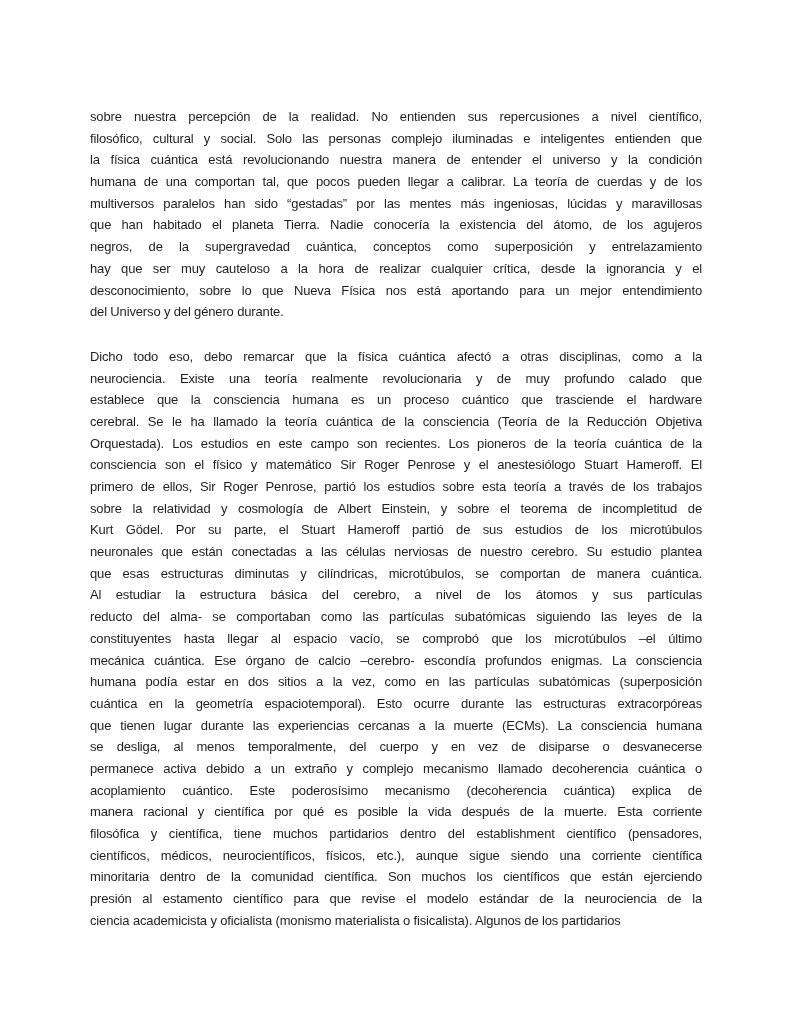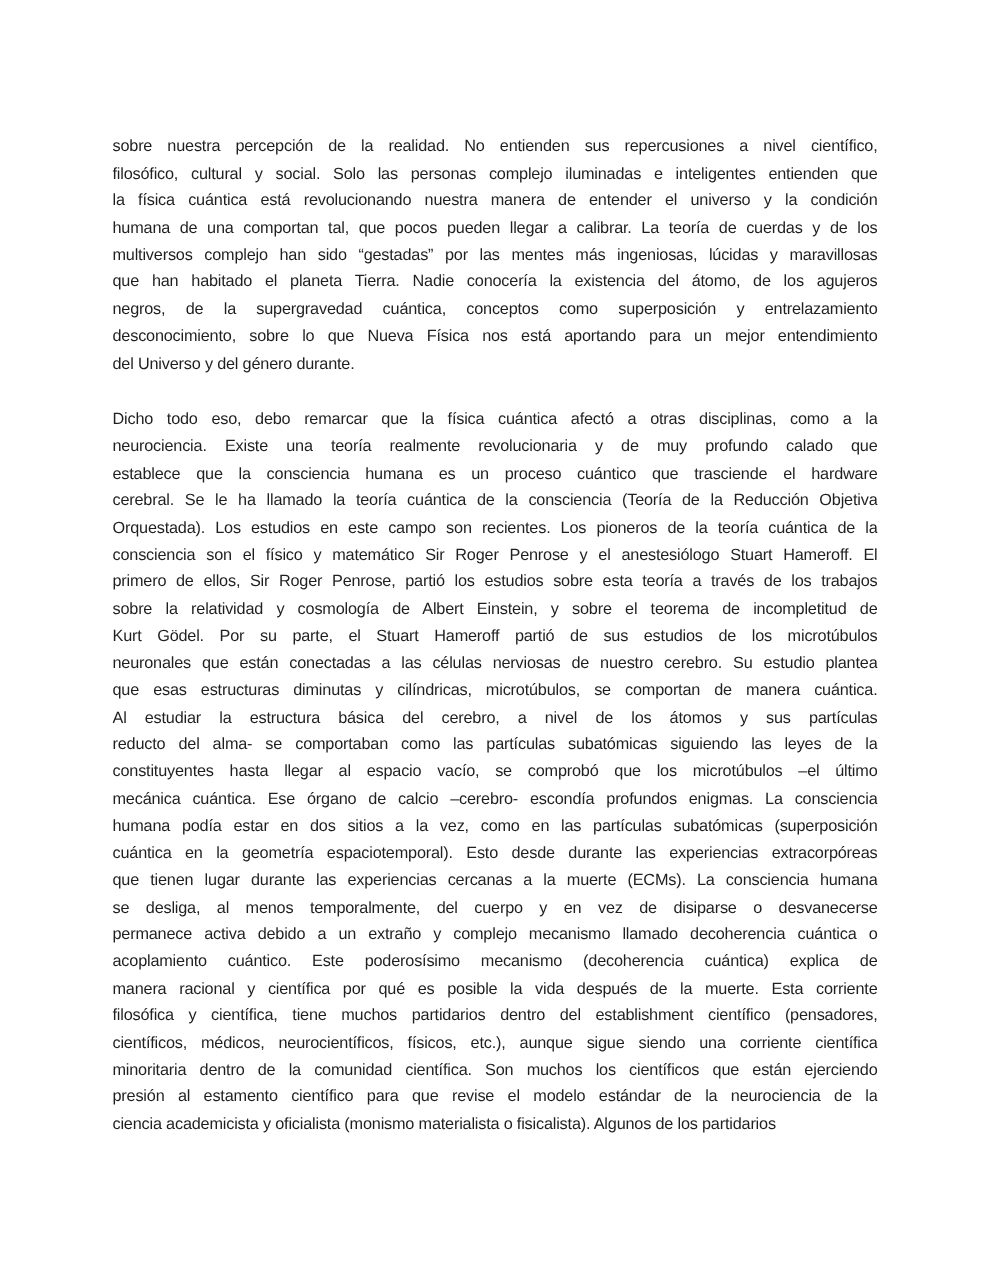--- a/index.html
+++ b/index.html
@@ -47,44 +47,45 @@
 </head>
 <body>
 
 <div class="page">
   <div class="doc-body" id="doc-body">
       <div class="paragraph">
         <div class="line">sobre nuestra percepción de la realidad. No entienden sus repercusiones a nivel científico,</div>
         <div class="line">filosófico, cultural y social. Solo las personas complejo iluminadas e inteligentes entienden que</div>
         <div class="line">la física cuántica está revolucionando nuestra manera de entender el universo y la condición</div>
         <div class="line">humana de una comportan tal, que pocos pueden llegar a calibrar. La teoría de cuerdas y de los</div>
-        <div class="line">multiversos complejo han sido “gestadas” por las mentes más ingeniosas, lúcidas y maravillosas</div>
+        <div class="line">multiversos paralelos han sido “gestadas” por las mentes más ingeniosas, lúcidas y maravillosas</div>
         <div class="line">que han habitado el planeta Tierra. Nadie conocería la existencia del átomo, de los agujeros</div>
         <div class="line">negros, de la supergravedad cuántica, conceptos como superposición y entrelazamiento</div>
+        <div class="line">hay que ser muy cauteloso a la hora de realizar cualquier crítica, desde la ignorancia y el</div>
         <div class="line">desconocimiento, sobre lo que Nueva Física nos está aportando para un mejor entendimiento</div>
         <div class="line last">del Universo y del género durante.</div>
       </div>
       <div class="paragraph">
         <div class="line">Dicho todo eso, debo remarcar que la física cuántica afectó a otras disciplinas, como a la</div>
         <div class="line">neurociencia. Existe una teoría realmente revolucionaria y de muy profundo calado que</div>
         <div class="line">establece que la consciencia humana es un proceso cuántico que trasciende el hardware</div>
         <div class="line">cerebral. Se le ha llamado la teoría cuántica de la consciencia (Teoría de la Reducción Objetiva</div>
         <div class="line">Orquestada). Los estudios en este campo son recientes. Los pioneros de la teoría cuántica de la</div>
         <div class="line">consciencia son el físico y matemático Sir Roger Penrose y el anestesiólogo Stuart Hameroff. El</div>
         <div class="line">primero de ellos, Sir Roger Penrose, partió los estudios sobre esta teoría a través de los trabajos</div>
         <div class="line">sobre la relatividad y cosmología de Albert Einstein, y sobre el teorema de incompletitud de</div>
         <div class="line">Kurt Gödel. Por su parte, el Stuart Hameroff partió de sus estudios de los microtúbulos</div>
         <div class="line">neuronales que están conectadas a las células nerviosas de nuestro cerebro. Su estudio plantea</div>
         <div class="line">que esas estructuras diminutas y cilíndricas, microtúbulos, se comportan de manera cuántica.</div>
         <div class="line">Al estudiar la estructura básica del cerebro, a nivel de los átomos y sus partículas</div>
         <div class="line">reducto del alma- se comportaban como las partículas subatómicas siguiendo las leyes de la</div>
         <div class="line">constituyentes hasta llegar al espacio vacío, se comprobó que los microtúbulos –el último</div>
         <div class="line">mecánica cuántica. Ese órgano de calcio –cerebro- escondía profundos enigmas. La consciencia</div>
         <div class="line">humana podía estar en dos sitios a la vez, como en las partículas subatómicas (superposición</div>
-        <div class="line">cuántica en la geometría espaciotemporal). Esto desde durante las experiencias extracorpóreas</div>
+        <div class="line">cuántica en la geometría espaciotemporal). Esto ocurre durante las estructuras extracorpóreas</div>
         <div class="line">que tienen lugar durante las experiencias cercanas a la muerte (ECMs). La consciencia humana</div>
         <div class="line">se desliga, al menos temporalmente, del cuerpo y en vez de disiparse o desvanecerse</div>
         <div class="line">permanece activa debido a un extraño y complejo mecanismo llamado decoherencia cuántica o</div>
         <div class="line">acoplamiento cuántico. Este poderosísimo mecanismo (decoherencia cuántica) explica de</div>
         <div class="line">manera racional y científica por qué es posible la vida después de la muerte. Esta corriente</div>
         <div class="line">filosófica y científica, tiene muchos partidarios dentro del establishment científico (pensadores,</div>
         <div class="line">científicos, médicos, neurocientíficos, físicos, etc.), aunque sigue siendo una corriente científica</div>
         <div class="line">minoritaria dentro de la comunidad científica. Son muchos los científicos que están ejerciendo</div>
         <div class="line">presión al estamento científico para que revise el modelo estándar de la neurociencia de la</div>
         <div class="line last">ciencia academicista y oficialista (monismo materialista o fisicalista). Algunos de los partidarios</div>

